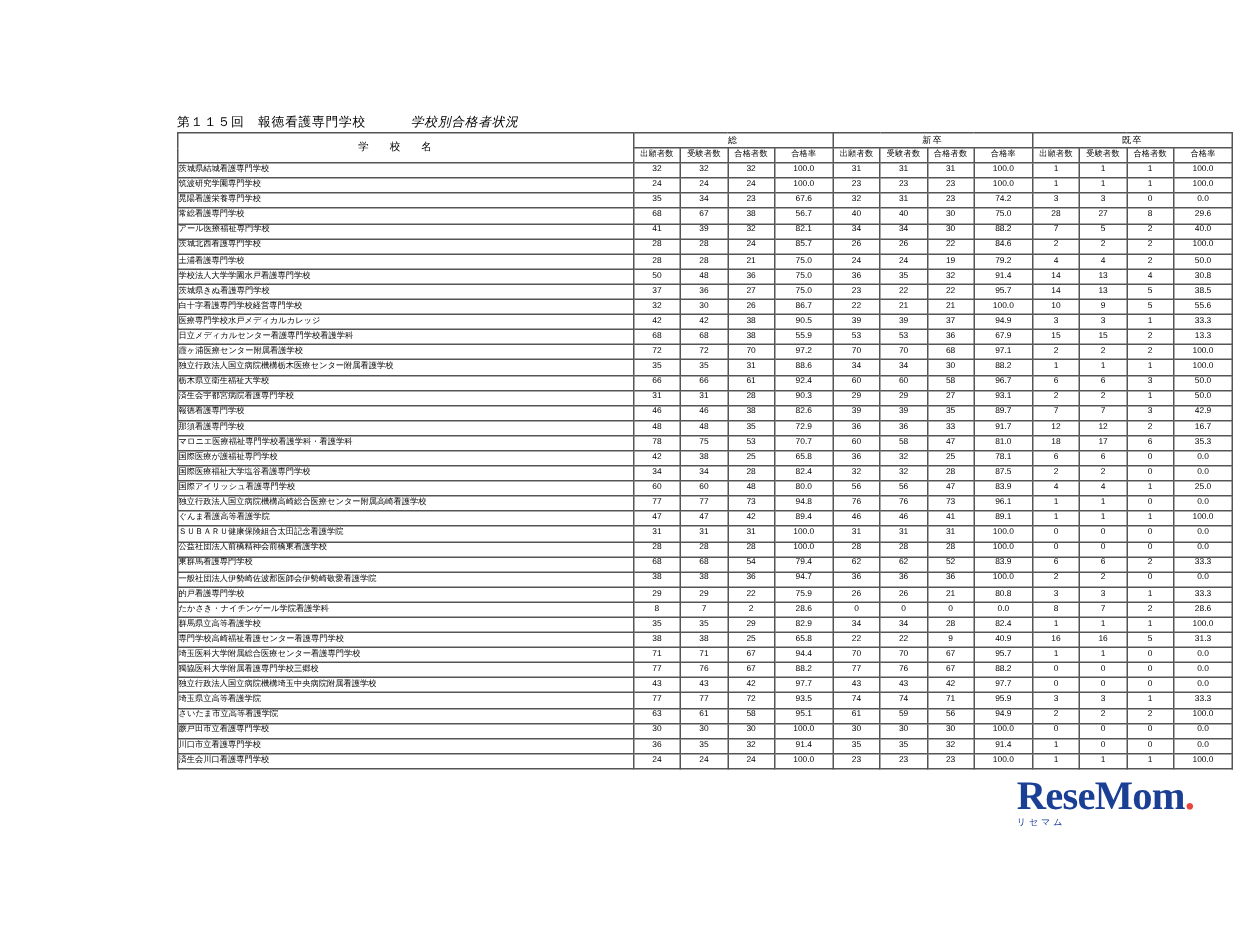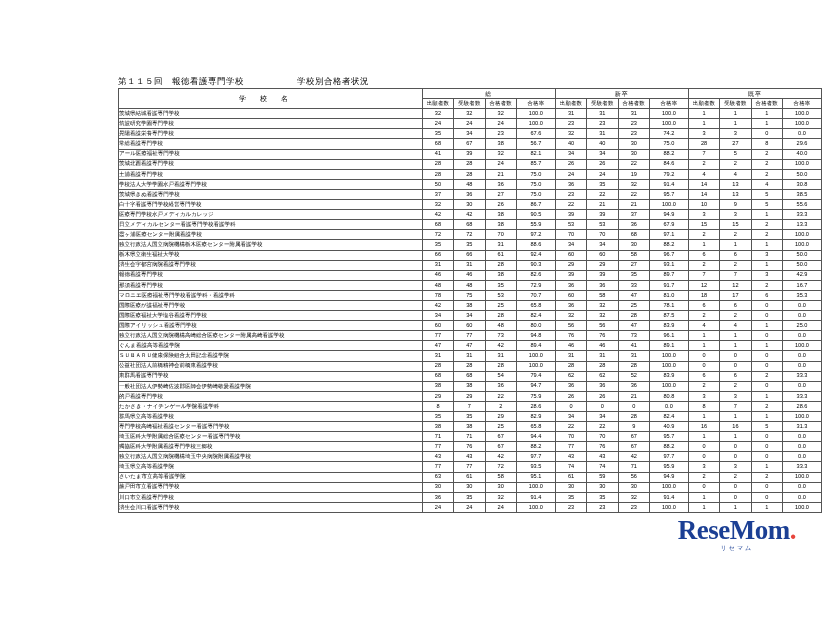--- a/index.html
+++ b/index.html
@@ -7,21 +7,21 @@
     width:826px;height:620px;background:#ffffff;
     font-family:"Liberation Sans","DejaVu Sans",sans-serif;
     color:#000;
     overflow:hidden;
   }
   .page{position:relative;width:826px;height:620px;}
   .title-row{
     position:absolute;left:118px;top:76px;
     font-size:8.5px;letter-spacing:0.5px;white-space:nowrap;
   }
-  .title-row .t2{margin-left:50px;}
+  .title-row .t2{margin-left:27px;font-style:italic;}
   table.grid{
     position:absolute;left:118px;top:88px;
     border-collapse:collapse;
     table-layout:fixed;
     width:704px;
     font-size:5.6px;
     line-height:1.0;
   }
   table.grid td,table.grid th{
     border:0.5px solid #555;
@@ -54,21 +54,21 @@
   }
   td.num{
     text-align:center;
     font-size:5.6px;
     font-family:"Liberation Sans",sans-serif;
   }
   col.c-num{width:25px;}
   col.c-rate{width:31px;}
   .logo{
     position:absolute;right:30px;top:515px;
-    text-align:center;
+    text-align:left;
   }
   .logo .rm{
     font-family:"Liberation Serif","DejaVu Serif",serif;
     font-size:27px;font-weight:bold;color:#1b3f94;
     letter-spacing:-0.5px;
   }
   .logo .rm .dot{color:#e8453c;}
   .logo .sub{
     font-size:6px;color:#1b3f94;letter-spacing:2px;margin-top:-2px;
   }

